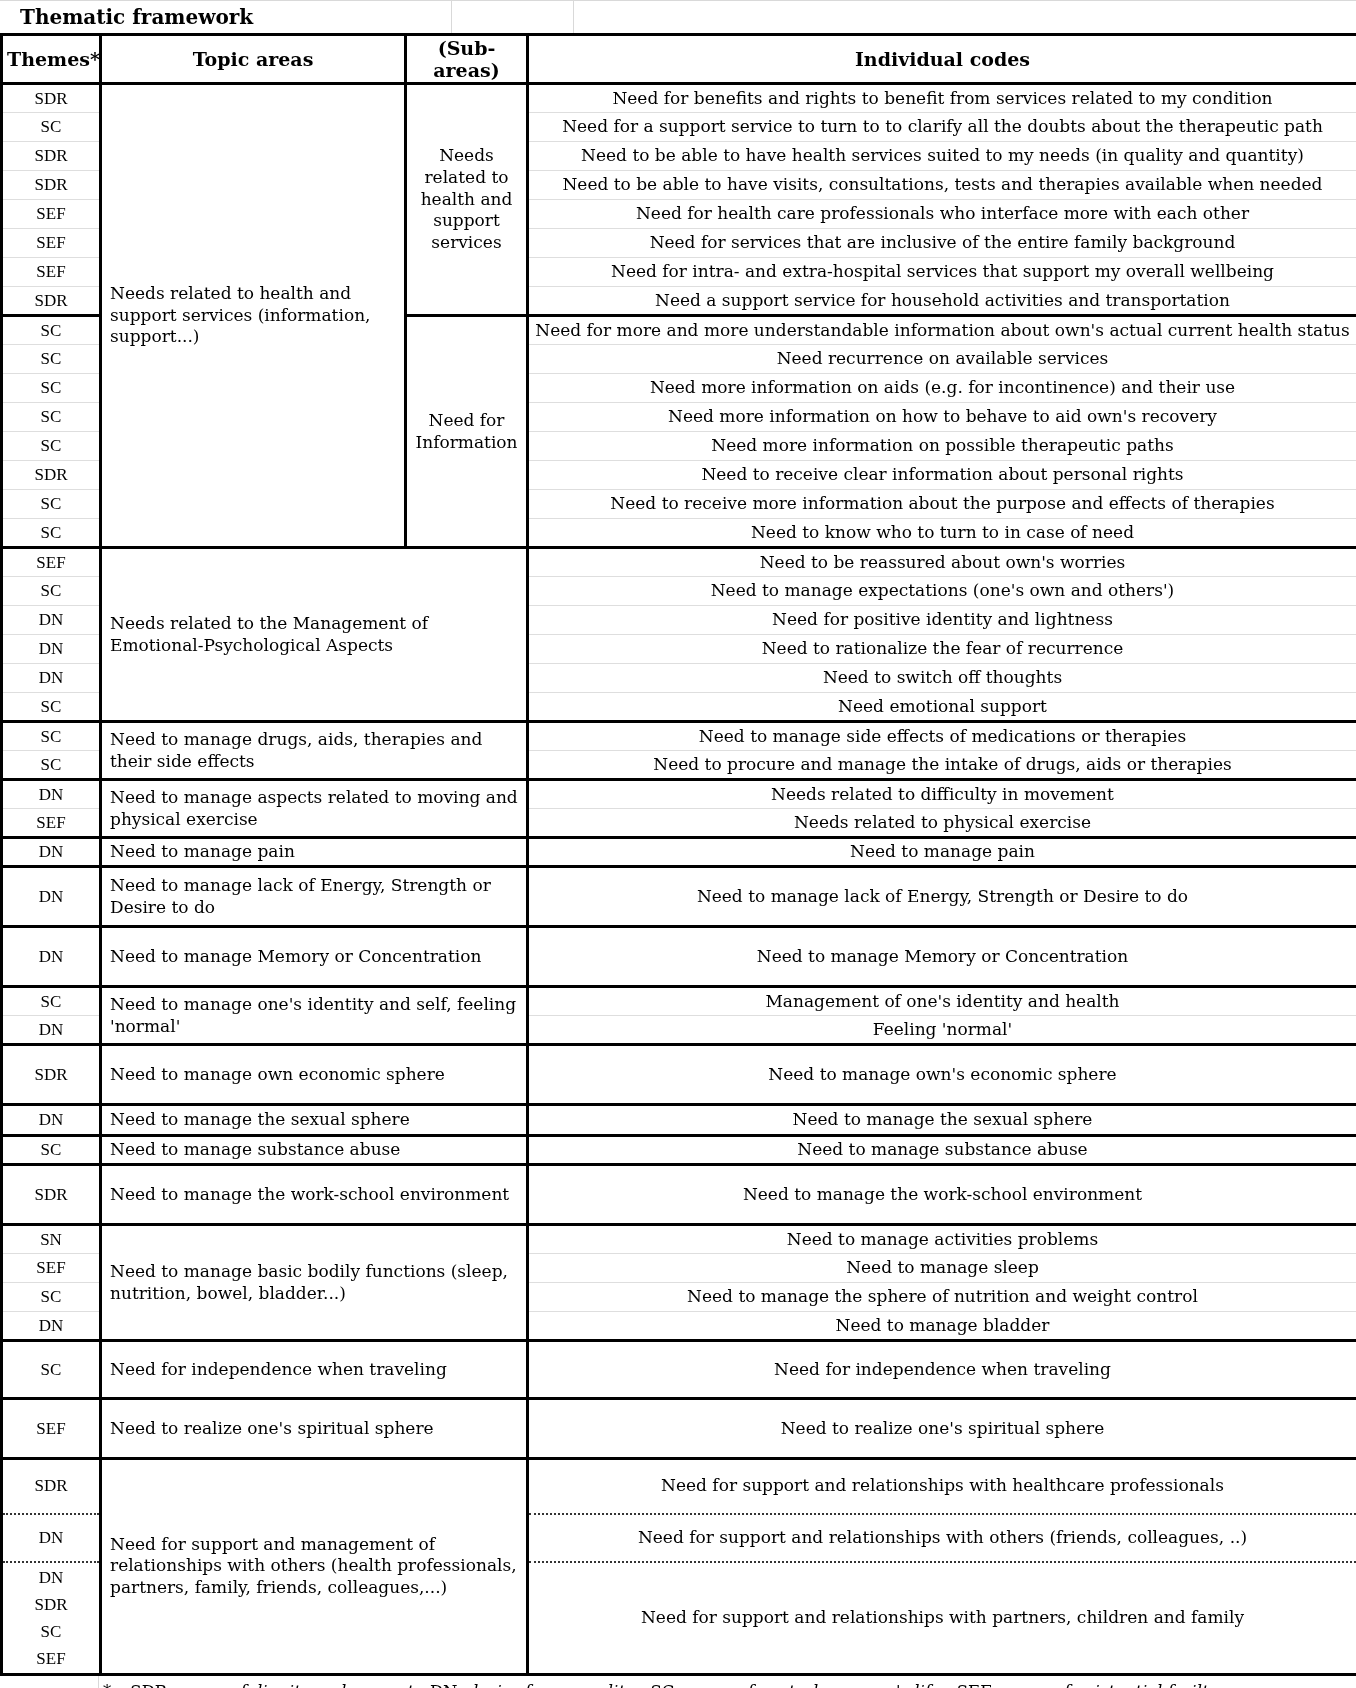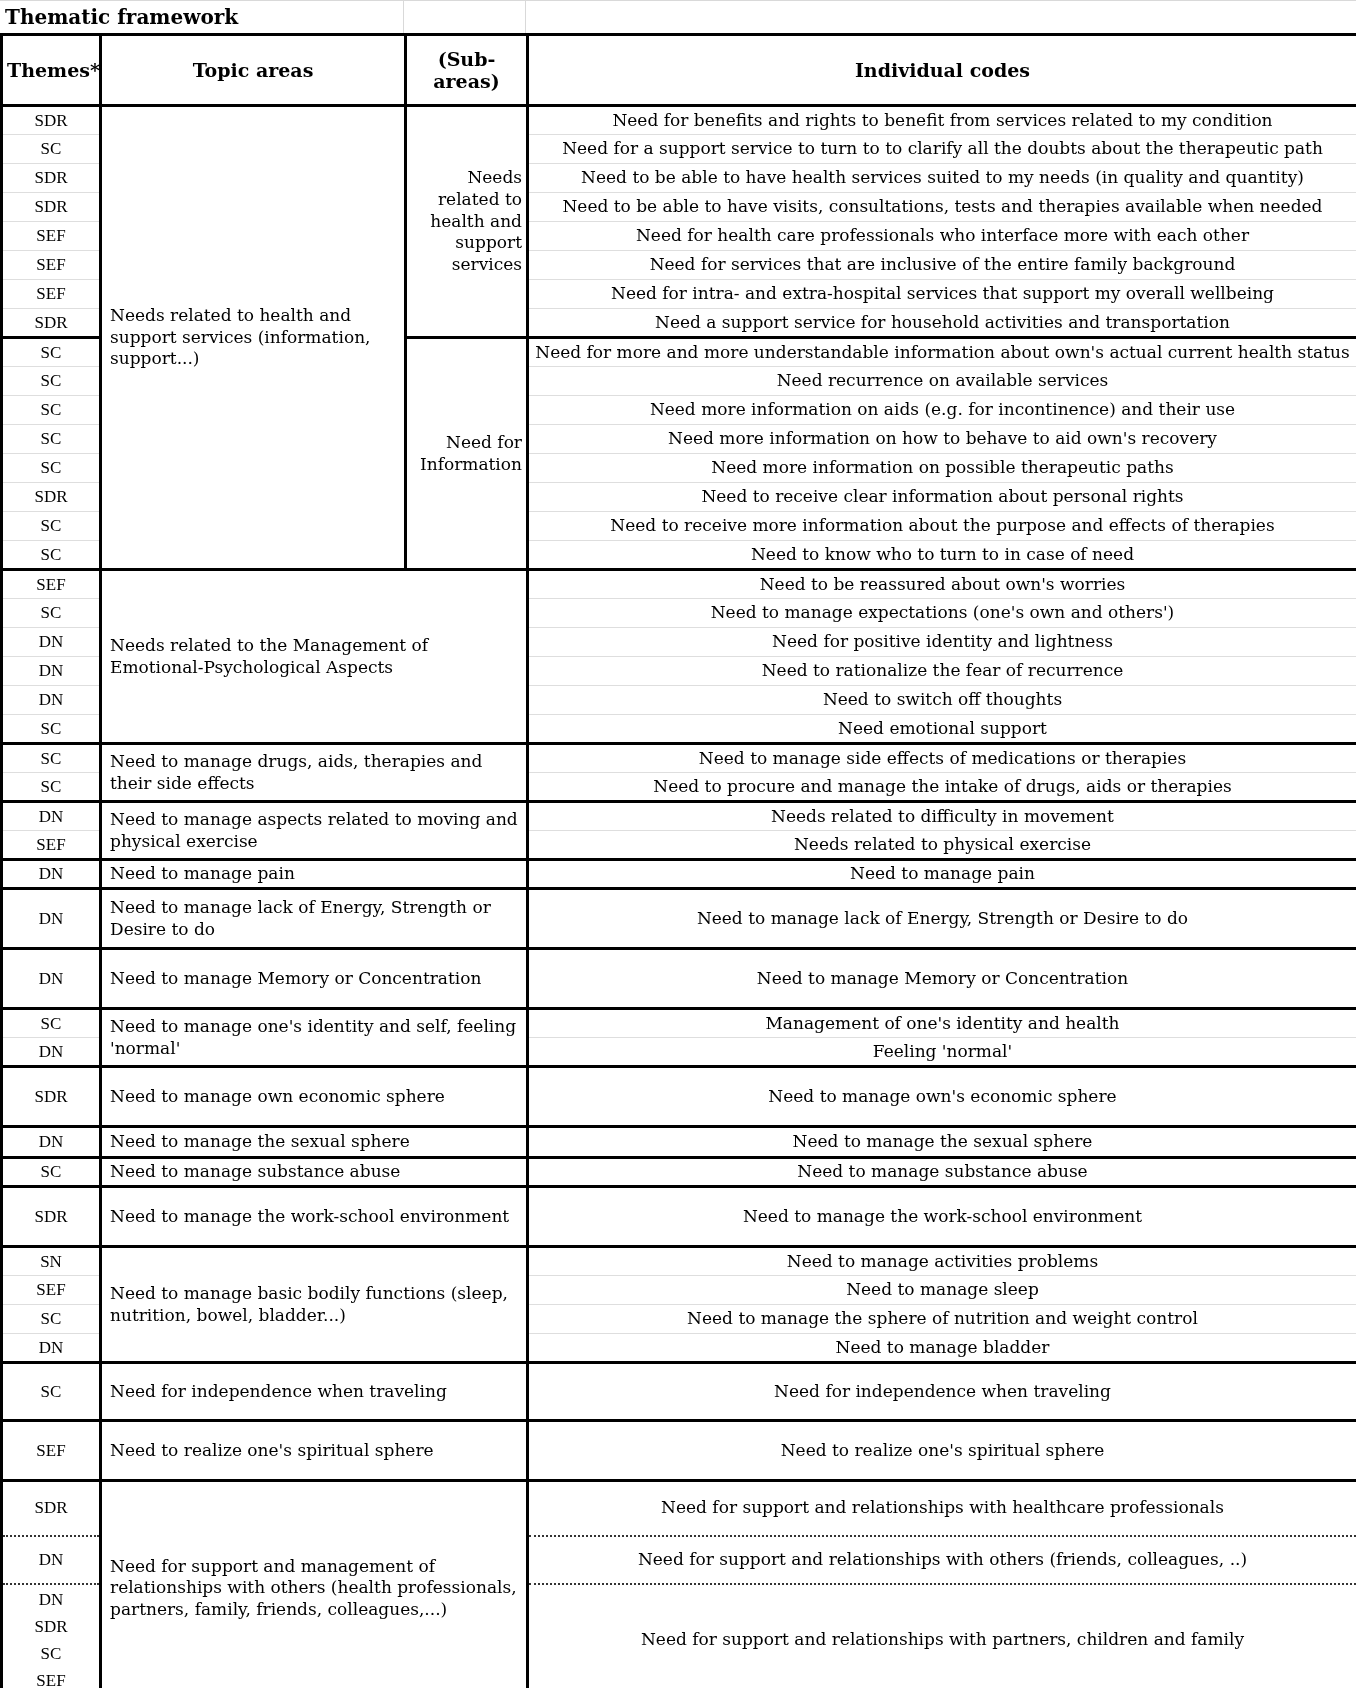--- a/index.html
+++ b/index.html
@@ -8,22 +8,22 @@
     background: #ffffff;
     width: 1356px;
     font-family: "DejaVu Serif", serif;
     color: #000;
   }
   .sheet { width: 1356px; min-height: 1688px; box-sizing: border-box; }
 
   
   .titlerow { display: flex; height: 33px; border-top: 1px solid #d9d9d9; box-sizing: border-box; }
   .title-cell {
-    width: 404px; box-sizing: border-box; border-right: 1px solid #d9d9d9;
-    font-weight: bold; font-size: 20px; line-height: 32px; padding-left: 5px;
+    width: 452px; box-sizing: border-box; border-right: 1px solid #d9d9d9;
+    font-weight: bold; font-size: 20px; line-height: 32px; padding-left: 20px;
     white-space: nowrap; overflow: hidden;
   }
   .title-empty-a { width: 122px; box-sizing: border-box; border-right: 1px solid #d9d9d9; }
   .title-empty-b { flex: 1; }
 
   
   table.framework {
     border-collapse: collapse; table-layout: fixed;
     width: 1356px; border: 3px solid #000;
   }
@@ -35,26 +35,26 @@
   tr { height: 29px; }
   tr.h31 { height: 31px; }
   tr.h48 { height: 48px; }
   tr.h55 { height: 55px; }
   tr.h58 { height: 58px; }
   tr.h60 { height: 60px; }
   tr.h99 { height: 99px; }
 
   th {
     border: 3px solid #000; font-weight: bold; font-size: 19px;
-    padding: 12px 4px; text-align: center; height: 27px;
+    padding: 1px 4px; text-align: center; height: 27px;
   }
   td { font-size: 17px; line-height: 1.28; vertical-align: middle; padding: 1px 4px; overflow: hidden; }
   td.theme   { text-align: center; border-right: 3px solid #000; font-family: Liberation Serif, serif; }
   td.topic   { border-right: 3px solid #000; padding: 1px 8px; }
-  td.subarea { text-align: right; border-right: 3px solid #000; }
+  td.subarea { text-align: center; border-right: 3px solid #000; }
   td.code    { text-align: center; padding: 1px 5px; }
 
   tr.gs > td { border-top: 3px solid #000; }       
   tr.rs > td { border-top: 1px solid #dedede; }    
   tr.dot > td { border-top: 2px dotted #333; }     
 
   .theme-stack div { line-height: 27px; }
 
   
   .footrow { display: flex; align-items: stretch; height: 33px; border-bottom: 1px solid #d9d9d9; box-sizing: border-box; }

